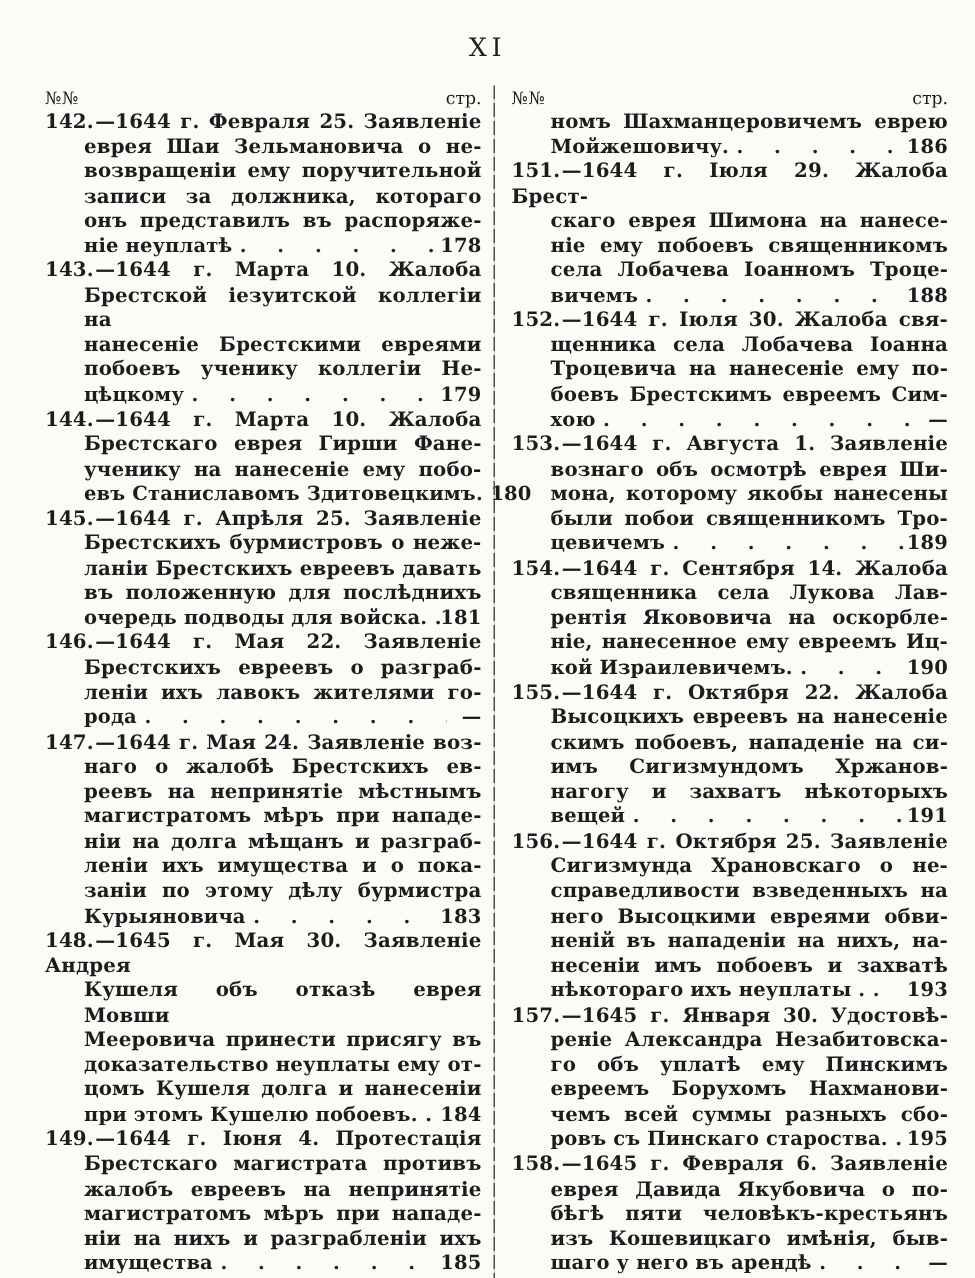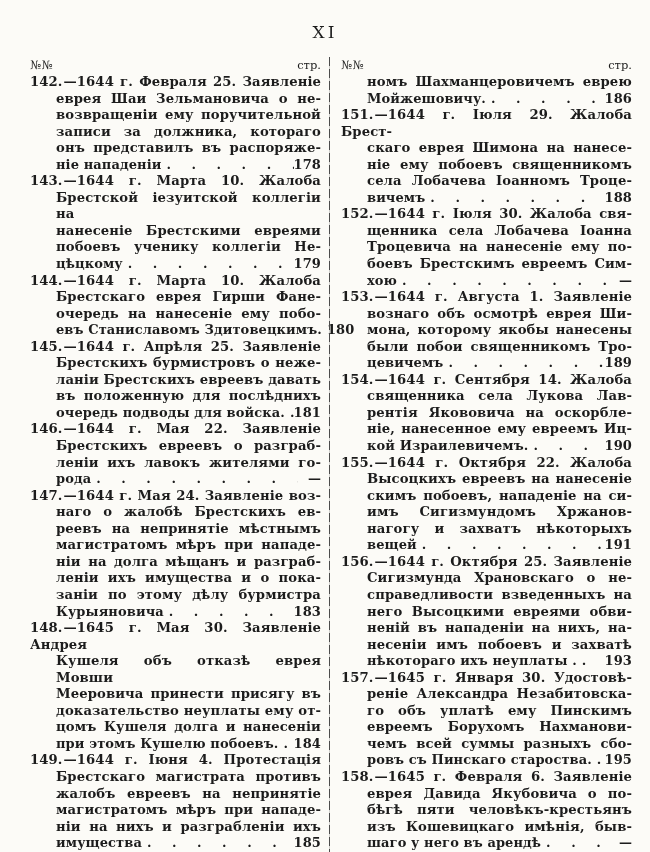--- a/index.html
+++ b/index.html
@@ -89,40 +89,40 @@
         <span class="pp">стр.</span>
       </div>
       <div class="entries">
           <div class="entry">
             <div class="line"><span class="num">142.</span><span>—1644 г. Февраля 25. Заявленіе</span></div>
             <div class="line indent">еврея Шаи Зельмановича о не-</div>
             <div class="line indent">возвращеніи ему поручительной</div>
             <div class="line indent">записи за должника, котораго</div>
             <div class="line indent">онъ представилъ въ распоряже-</div>
             <div class="lastrow indent">
-              <span class="txt">ніе нападеніи</span>
+              <span class="txt">ніе неуплатѣ</span>
               <span class="dots">. . . . . . . . . . . . . . . . . . . . . . . . . . . . . . . . . . . . . . . . </span>
               <span class="pg">178</span>
             </div>
           </div>
           <div class="entry">
             <div class="line"><span class="num">143.</span><span>—1644 г. Марта 10. Жалоба</span></div>
             <div class="line indent">Брестской іезуитской коллегіи на</div>
             <div class="line indent">нанесеніе Брестскими евреями</div>
             <div class="line indent">побоевъ ученику коллегіи Не-</div>
             <div class="lastrow indent">
               <span class="txt">цѣцкому</span>
               <span class="dots">. . . . . . . . . . . . . . . . . . . . . . . . . . . . . . . . . . . . . . . . </span>
               <span class="pg">179</span>
             </div>
           </div>
           <div class="entry">
             <div class="line"><span class="num">144.</span><span>—1644 г. Марта 10. Жалоба</span></div>
             <div class="line indent">Брестскаго еврея Гирши Фане-</div>
-            <div class="line indent">очередь на нанесеніе ему побо-</div>
+            <div class="line indent">ученику на нанесеніе ему побо-</div>
             <div class="lastrow indent">
               <span class="txt">евъ Станиславомъ Здитовецкимъ.</span>
               <span class="dots">. . . . . . . . . . . . . . . . . . . . . . . . . . . . . . . . . . . . . . . . </span>
               <span class="pg">180</span>
             </div>
           </div>
           <div class="entry">
             <div class="line"><span class="num">145.</span><span>—1644 г. Апрѣля 25. Заявленіе</span></div>
             <div class="line indent">Брестскихъ бурмистровъ о неже-</div>
             <div class="line indent">ланіи Брестскихъ евреевъ давать</div>

